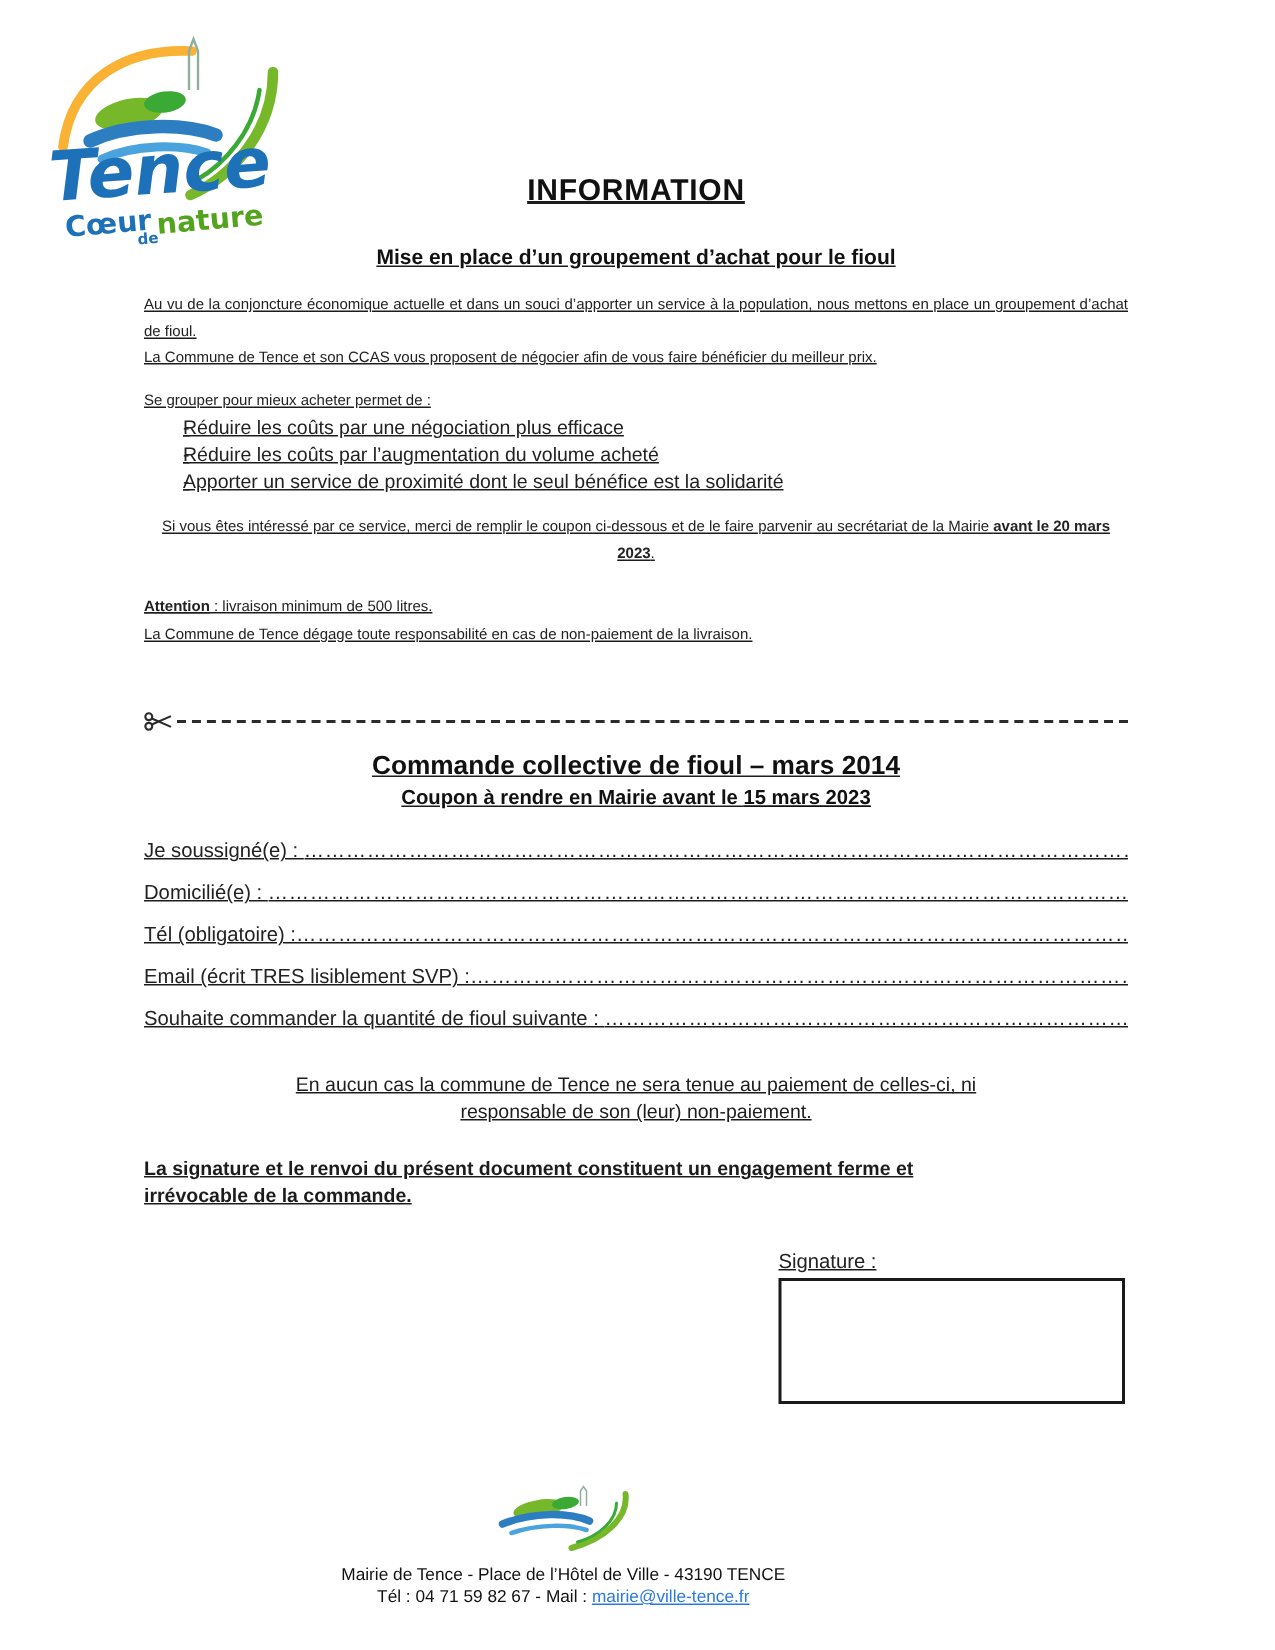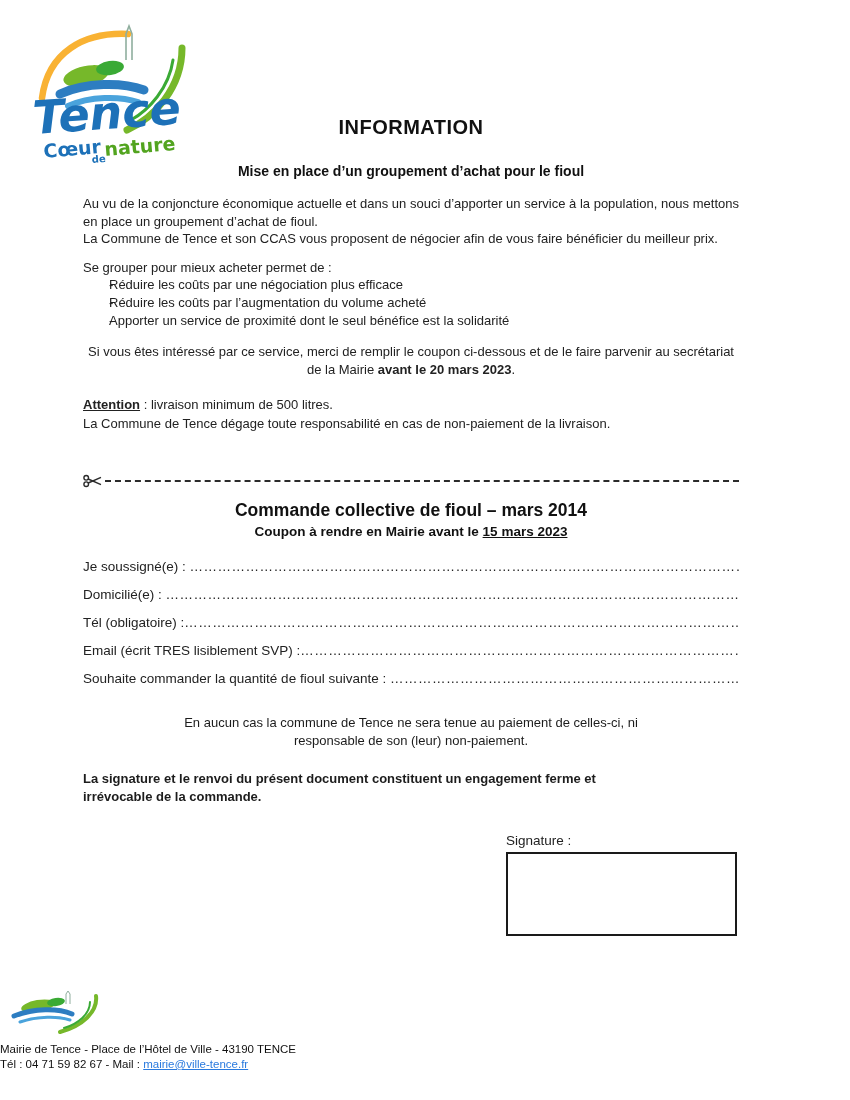--- a/index.html
+++ b/index.html
@@ -8,32 +8,32 @@
     width:850px; height:1100px; position:relative;
     font-family:"Liberation Sans", sans-serif;
     color:#1c1c1c;
   }
   .page { position:relative; width:850px; height:1100px; background:#fff; overflow:hidden; }
 
   
   .logo-wrap { position:absolute; left:30px; top:18px; width:165px; height:150px; }
 
   
-  .content { position:absolute; left:83px; top:0; width:656px; }
+  .content { position:absolute; left:96px; top:0; width:656px;text-decoration:underline; }
 
   .doc-title {
     margin-top:116px; text-align:center;
     font-size:20px; font-weight:bold; letter-spacing:0.5px; color:#111;
   }
   .doc-subtitle {
     margin-top:24px; text-align:center;
     font-size:14px; font-weight:bold; color:#111;
   }
   p.body-text {
-    font-size:13px; line-height:17.5px; color:#222;
+    font-size:10px; line-height:17.5px; color:#222;
   }
   .p-justify { text-align:justify; }
   .mt-first { margin-top:16px; }
   .group-intro { margin-top:11px; }
   ul.dash-list { list-style:none; font-size:13px; line-height:17.8px; color:#222; }
   ul.dash-list li { display:flex; }
   ul.dash-list .dash-marker { width:26px; padding-left:26px; flex:none; }
   .interest { margin-top:14px; text-align:center; padding:0 4px; }
   .attention-line { margin-top:18px; }
   .attention-word { font-weight:bold; text-decoration:underline; }
@@ -57,21 +57,21 @@
   .form-row .f-label { flex:none; white-space:pre; }
   .form-row .f-dots { flex:1; overflow:hidden; letter-spacing:0.5px; }
 
   .note-center { margin-top:21px; text-align:center; font-size:13px; line-height:18px; }
   .engagement { margin-top:20px; text-align:left; font-size:13px; line-height:18px; font-weight:bold; }
 
   .signature-area { margin-top:27px; margin-left:423px; }
   .signature-label { font-size:13.5px; color:#222; }
   .signature-box { margin-top:4px; width:231px; height:84px; border:2px solid #1a1a1a; background:#fff; }
 
-  .footer { position:absolute; left:0; top:990px; width:751px; }
+  .footer { position:absolute; left:0; top:990px; width:751px; text-align:center; }
   .footer-logo { width:110px; height:46px; display:inline-block; }
   .footer-lines { margin-top:2px; font-size:11.5px; line-height:15px; color:#111; }
   .footer-link { color:#2a7ade; text-decoration:underline; cursor:pointer; }
 </style>
 </head>
 <body>
 
 <div class="page">
 
   <div class="logo-wrap">

